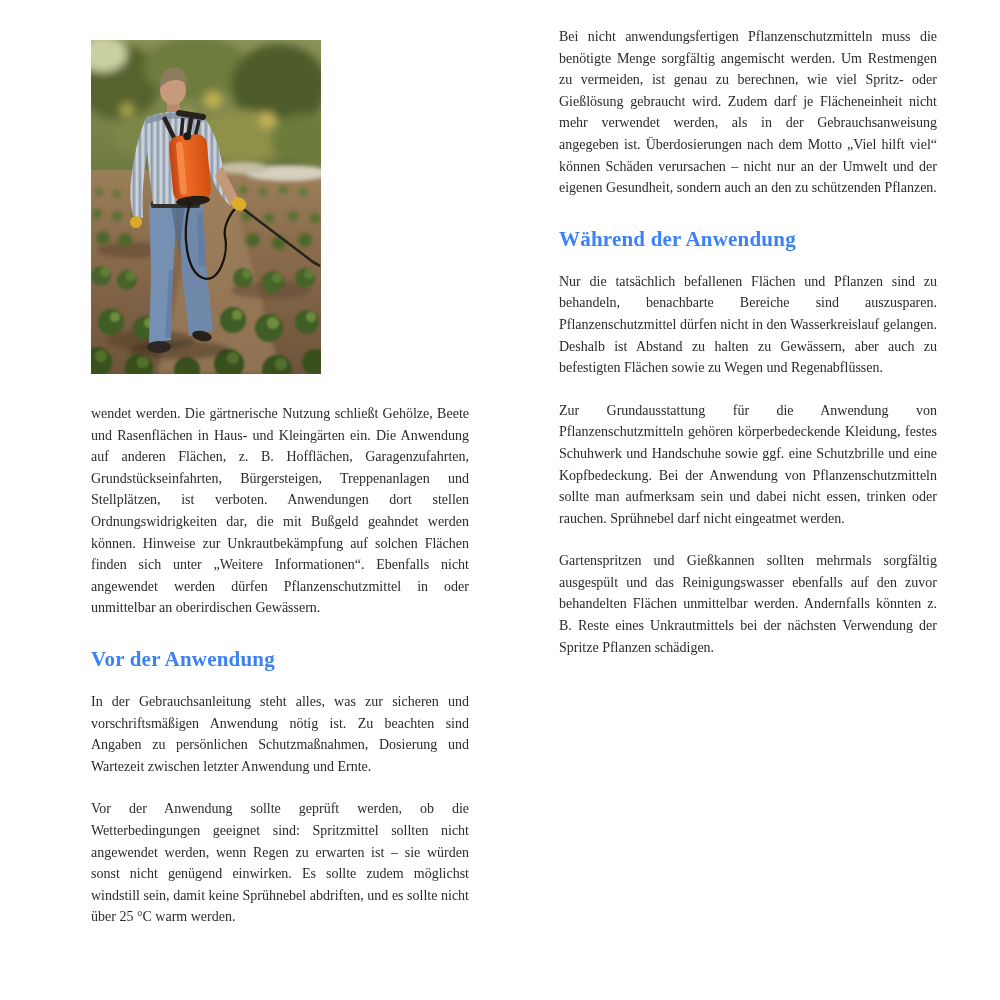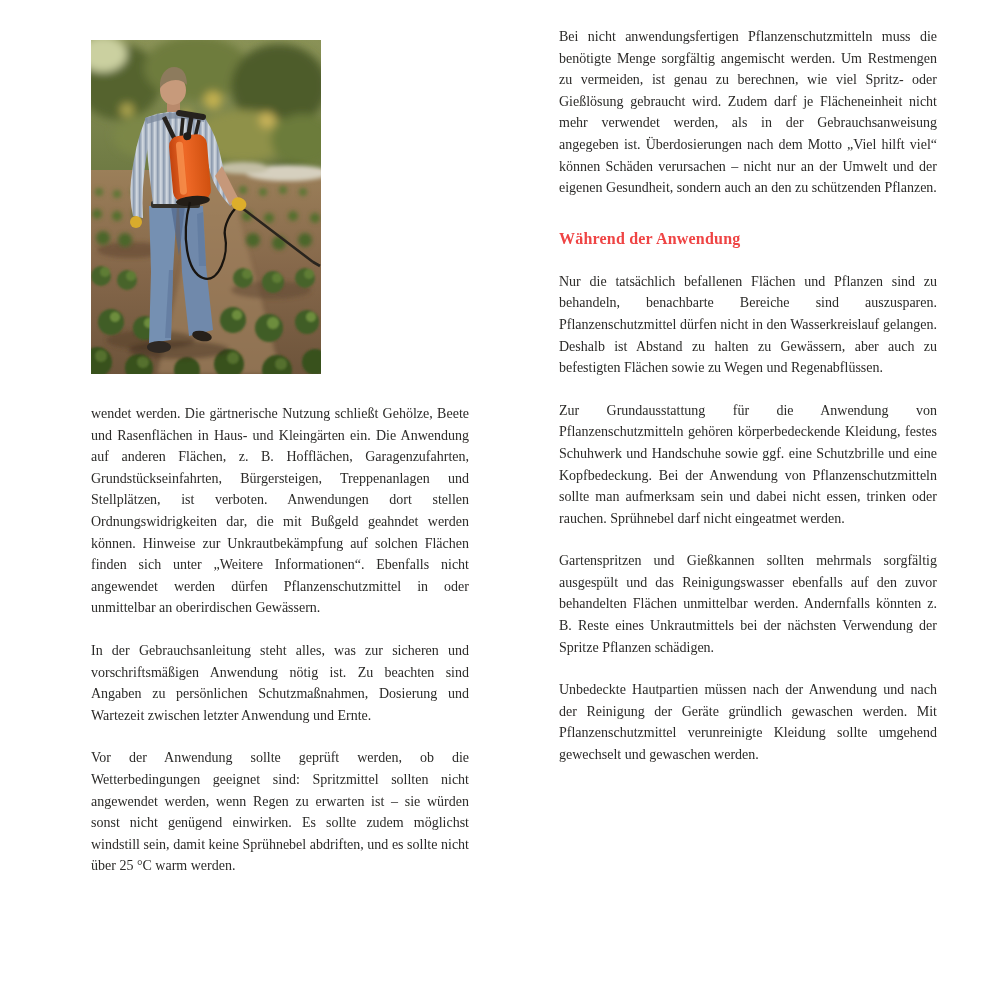--- a/index.html
+++ b/index.html
@@ -34,24 +34,24 @@
   }
   figure.photo svg { display: block; }
   p.para {
     font-size: 14px;
     line-height: 21.6px;
     text-align: justify;
     margin: 0 8px 21px 0;
   }
   p.para strong { font-weight: 400; }
   h2.section-heading {
-    font-size: 16px;
+    font-size: 21px;
     line-height: 26px;
     font-weight: 700;
-    color: #ef4444;
+    color: #3b82f6;
     margin: 27px 0 19px 0;
     letter-spacing: 0.2px;
   }
 </style>
 </head>
 <body>
 
 <div class="page">
 
   <div class="col col-left">
@@ -240,28 +240,28 @@
             <circle cx="45" cy="182" r="6" fill="#d8ab2c"></circle>
           </g>
         </g>
       </svg>
     </figure>
 
     <p class="para">
       <span>wendet werden. Die gärtnerische Nutzung schließt Gehölze, Beete und Rasenflächen in Haus- und Kleingärten ein. </span><strong>Die Anwendung auf anderen Flächen, z. B. Hofflächen, Garagenzufahrten, Grundstückseinfahrten, Bürgersteigen, Treppenanlagen und Stellplätzen, ist verboten. Anwendungen dort stellen Ordnungswidrigkeiten dar, die mit Bußgeld geahndet werden können.</strong><span> Hinweise zur Unkrautbekämpfung auf solchen Flächen finden sich unter „Weitere Informationen“. Ebenfalls nicht angewendet werden dürfen Pflanzenschutzmittel in oder unmittelbar an oberirdischen Gewässern.</span>
     </p>
 
+    <h2 class="section-heading">Vor der Anwendung</h2>
     <p class="para">In der Gebrauchsanleitung steht alles, was zur sicheren und vorschriftsmäßigen Anwendung nötig ist. Zu beachten sind Angaben zu persönlichen Schutzmaßnahmen, Dosierung und Wartezeit zwischen letzter Anwendung und Ernte.</p>
     <p class="para">Vor der Anwendung sollte geprüft werden, ob die Wetterbedingungen geeignet sind: Spritzmittel sollten nicht angewendet werden, wenn Regen zu erwarten ist – sie würden sonst nicht genügend einwirken. Es sollte zudem möglichst windstill sein, damit keine Sprühnebel abdriften, und es sollte nicht über 25 °C warm werden.</p>
   </div>
 
   <div class="col col-right">
     <p class="para">Bei nicht anwendungsfertigen Pflanzenschutzmitteln muss die benötigte Menge sorgfältig angemischt werden. Um Restmengen zu vermeiden, ist genau zu berechnen, wie viel Spritz- oder Gießlösung gebraucht wird. Zudem darf je Flächeneinheit nicht mehr verwendet werden, als in der Gebrauchsanweisung angegeben ist. Überdosierungen nach dem Motto „Viel hilft viel“ können Schäden verursachen – nicht nur an der Umwelt und der eigenen Gesundheit, sondern auch an den zu schützenden Pflanzen.</p>
 
     <h2 class="section-heading">Während der Anwendung</h2>
     <p class="para">Nur die tatsächlich befallenen Flächen und Pflanzen sind zu behandeln, benachbarte Bereiche sind auszusparen. Pflanzenschutzmittel dürfen nicht in den Wasserkreislauf gelangen. Deshalb ist Abstand zu halten zu Gewässern, aber auch zu befestigten Flächen sowie zu Wegen und Regenabflüssen.</p>
     <p class="para">Zur Grundausstattung für die Anwendung von Pflanzenschutzmitteln gehören körperbedeckende Kleidung, festes Schuhwerk und Handschuhe sowie ggf. eine Schutzbrille und eine Kopfbedeckung. Bei der Anwendung von Pflanzenschutzmitteln sollte man aufmerksam sein und dabei nicht essen, trinken oder rauchen. Sprühnebel darf nicht eingeatmet werden.</p>
 
     <p class="para">Gartenspritzen und Gießkannen sollten mehrmals sorgfältig ausgespült und das Reinigungswasser ebenfalls auf den zuvor behandelten Flächen unmittelbar werden. Andernfalls könnten z. B. Reste eines Unkrautmittels bei der nächsten Verwendung der Spritze Pflanzen schädigen.</p>
-    <p class="para">Unbedeckte Hautpartien müssen nach der Anwendung und nach der Reinigung der Geräte gründlich gewaschen werden. Mit Pflanzenschutzmittel verunreinigte Kleidung sollte umgehend gewechselt und gewaschen werden.</p>
   </div>
 
 </div>
 
 </body></html>

